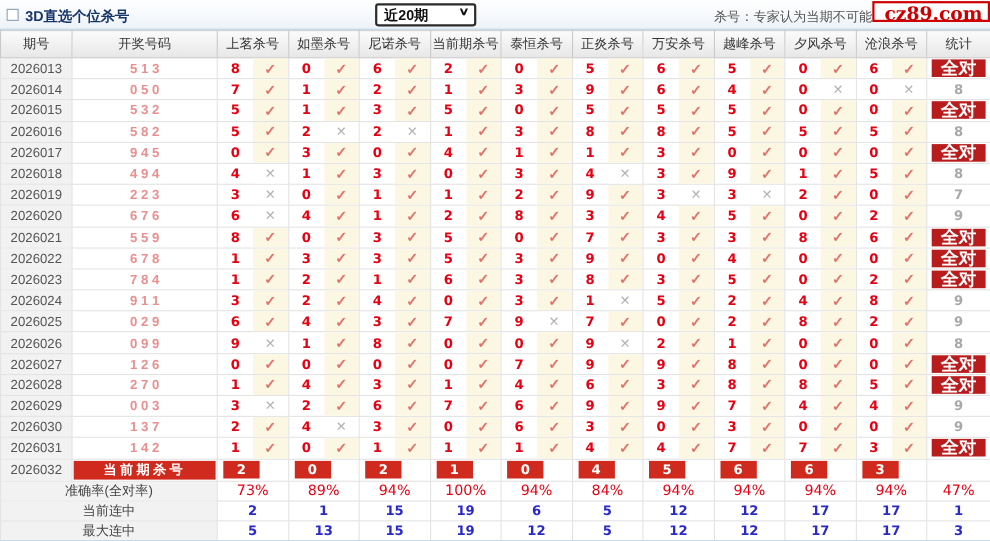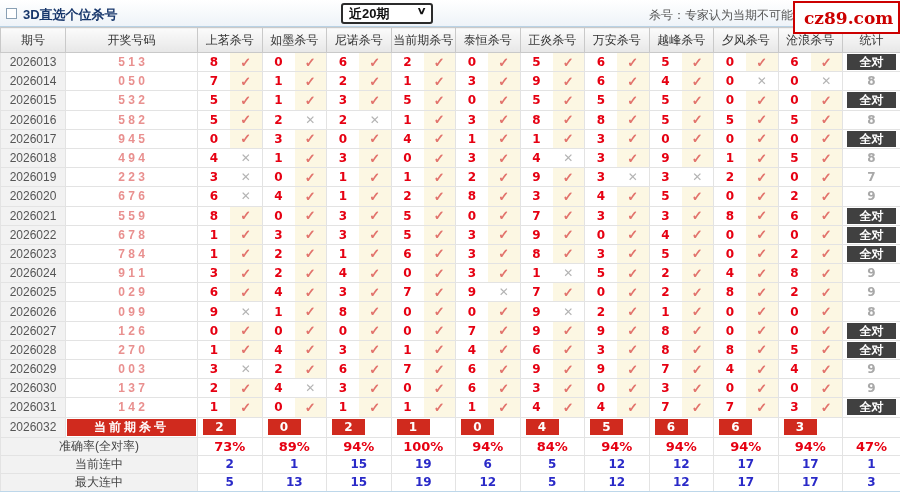--- a/index.html
+++ b/index.html
@@ -11,44 +11,44 @@
   }
   
   .topbar { position:relative; height:27px; background:linear-gradient(#ffffff,#eef3f8); border-bottom:1px solid #b9d2e5; }
   .cb { position:absolute; left:6px; top:8px; width:11px; height:11px; background:#fff; border:1px solid #8aa0b4; }
   .title { position:absolute; left:23px; top:6px; font-size:13px; font-weight:bold; color:#17366b; }
   .rangesel { position:absolute; left:341px; top:3px; width:92px; height:21px; border:2px solid #2b2b2b; border-radius:3px;
     background:#fff; font-size:13px; font-weight:bold; color:#111; display:flex; align-items:flex-start;
     justify-content:space-between; padding:0 6px; cursor:pointer; }
   .rangesel .chev { font-size:10px; font-weight:bold; transform:scaleX(1.4); }
   .note { position:absolute; right:107px; top:7px; font-size:12px; color:#555; white-space:nowrap; }
-  .logo { position:absolute; right:0; top:1px; height:33px; width:107px; border:2px solid #cc0000; background:#fff;
-    display:flex; align-items:center; gap:4px; padding:0 5px; }
+  .logo { position:absolute; right:0; top:1px; height:19px; width:107px; border:2px solid #cc0000; background:#fff;
+    display:flex; gap:4px; padding:0 5px; }
   .logo .sq { width:16px; height:16px; background:#ffec00; }
   .logo .txt { font-family:"DejaVu Serif", serif; font-size:17px; color:#cc0000; font-weight:bold; }
   
   table { width:900px; border-collapse:collapse; table-layout:fixed; }
   th { background:linear-gradient(#fbfbfb,#e7e7e7); border:1px solid #c9c9c9; font-size:12px; font-weight:normal;
     color:#333; height:25px; padding:0; white-space:nowrap; overflow:hidden; }
   td { border:1px solid #e3e3e3; padding:0; height:19.2px; font-size:12px; text-align:center; overflow:hidden; white-space:nowrap; }
   td.period { background:#f2f2f2; color:#555; }
   td.draw { color:#e9908f; font-weight:bold; }
   .kc { display:flex; height:100%; align-items:center; }
   .kc .n { flex:0 0 32px; color:#e60012; font-weight:bold; font-family:"DejaVu Sans",sans-serif; font-size:12px; }
   .kc .m { flex:1 1 auto; height:100%; display:flex; align-items:center; justify-content:center; }
   .kc .m.ok { background:#fcf7e3; color:#e2736c; font-size:13px; font-weight:bold; }
   .kc .m.x { background:#fff; color:#b3b3b3; font-size:12px; }
   td.stat { color:#a8a8a8; font-weight:bold; font-family:"DejaVu Sans",sans-serif; }
-  .badge { margin:1px 4px; background:#404040; color:#fff; font-weight:bold; font-size:12px; height:16px; line-height:16px; }
+  .badge { margin:1px 4px; background:#b91c1c; color:#fff; font-weight:bold; font-size:16px; height:16px; line-height:16px; }
   .banner { margin:1px; background:#d02a1e; color:#fff; font-weight:bold; height:17px; line-height:17px; letter-spacing:3px; font-size:12px; }
   .redbox { margin:1px 0 1px 5px; width:33px; background:#d02a1e; color:#fff; font-weight:bold; height:16px; line-height:16px;
     font-family:"DejaVu Sans",sans-serif; font-size:12px; }
   tr.frow td { height:18px; }
   td.flabel { background:#f2f2f2; color:#444; }
-  .pct { color:#e60012; font-weight:bold; font-size:13px; font-family:"DejaVu Sans",sans-serif; }
+  .pct { color:#e60012; font-weight:normal; font-size:13px; font-family:"DejaVu Sans",sans-serif; }
   .blue { color:#2a2ac8; font-weight:bold; font-family:"DejaVu Sans",sans-serif; }
 </style>
 </head>
 <body>
 
 <div>
   <div class="topbar">
     <span class="cb"></span>
     <span class="title">3D直选个位杀号</span>
     <span class="rangesel">

